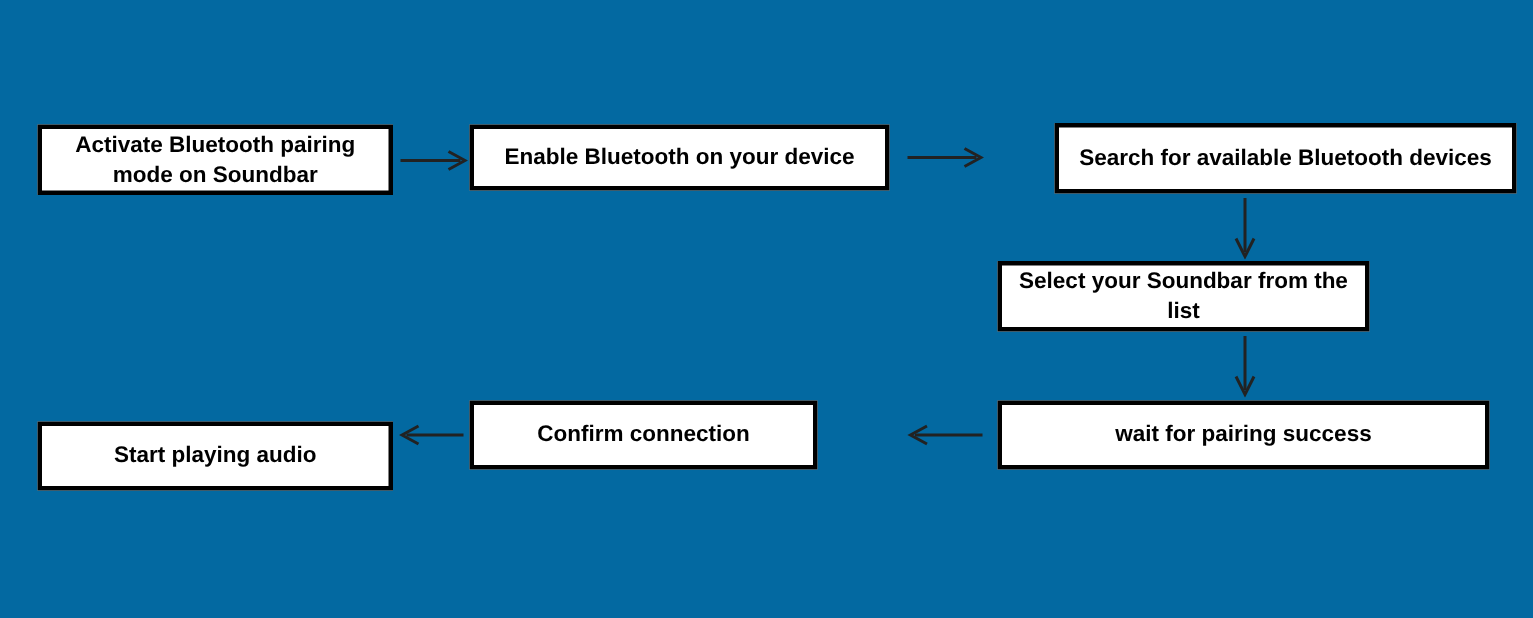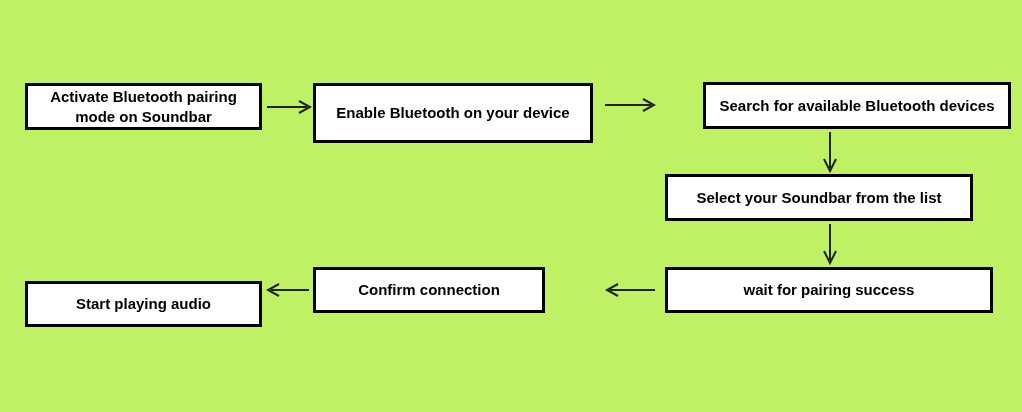--- a/index.html
+++ b/index.html
@@ -4,21 +4,21 @@
 <style>
   html, body {
     margin: 0;
     padding: 0;
     background: #ffffff;
   }
   .canvas {
     position: relative;
     width: 1022px;
     height: 412px;
-    background: #bef264;
+    background: #0369a1;
     font-family: "Liberation Sans", sans-serif;
     overflow: hidden;
   }
   .node {
     position: absolute;
     box-sizing: border-box;
     border: 3px solid #000000;
     background: #ffffff;
     display: flex;
     align-items: center;
@@ -45,35 +45,35 @@
 
 <div class="canvas">
 
   <div class="node" style="left:25px; top:83px; width:237px; height:47px;">Activate Bluetooth pairing mode on Soundbar</div>
 
   <svg class="arrow" style="left:266px; top:99px;" width="46" height="16" viewBox="0 0 46 16">
     <line x1="1" y1="8" x2="41" y2="8"></line>
     <polyline points="33,2 44,8 33,14"></polyline>
   </svg>
 
-  <div class="node" style="left:313px; top:83px; width:280px; height:60px;">Enable Bluetooth on your device</div>
+  <div class="node" style="left:313px; top:83px; width:280px; height:44px;">Enable Bluetooth on your device</div>
 
   <svg class="arrow" style="left:604px; top:97px;" width="52" height="16" viewBox="0 0 52 16">
     <line x1="1" y1="8" x2="47" y2="8"></line>
     <polyline points="39,2 50,8 39,14"></polyline>
   </svg>
 
   <div class="node" style="left:665px; top:82px; width:308px; height:47px;margin-left:38px;">Search for available Bluetooth devices</div>
 
   <svg class="arrow" style="left:822px; top:131px;" width="16" height="42" viewBox="0 0 16 42">
     <line x1="8" y1="1" x2="8" y2="37"></line>
     <polyline points="2,28 8,40 14,28"></polyline>
   </svg>
 
-  <div class="node" style="left:665px; top:174px; width:308px; height:47px;">Select your Soundbar from the list</div>
+  <div class="node" style="left:665px; top:174px; width:248px; height:47px;">Select your Soundbar from the list</div>
 
   <svg class="arrow" style="left:822px; top:223px;" width="16" height="42" viewBox="0 0 16 42">
     <line x1="8" y1="1" x2="8" y2="37"></line>
     <polyline points="2,28 8,40 14,28"></polyline>
   </svg>
 
   <div class="node" style="left:665px; top:267px; width:328px; height:46px;">wait for pairing success</div>
 
   <svg class="arrow" style="left:604px; top:282px;" width="52" height="16" viewBox="0 0 52 16">
     <line x1="51" y1="8" x2="6" y2="8"></line>

